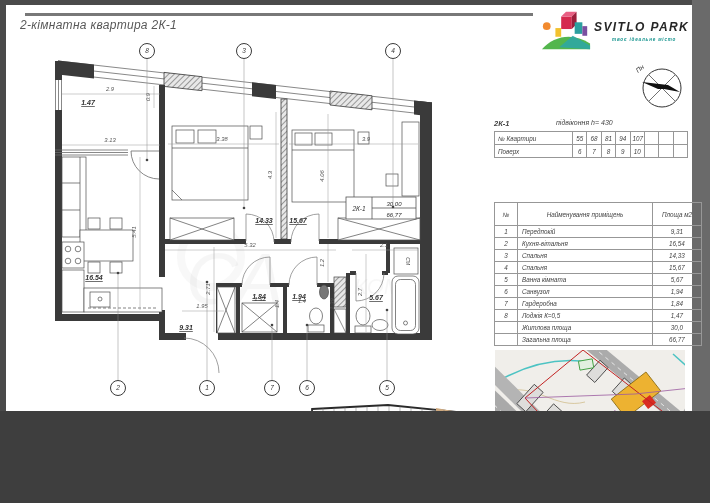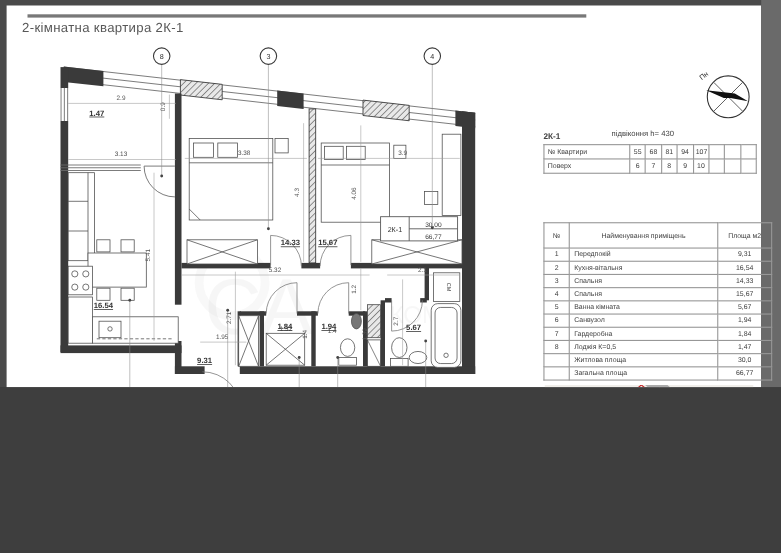--- a/index.html
+++ b/index.html
@@ -1,16 +1,16 @@
 <!DOCTYPE html>
 <html><head>
 <meta charset="utf-8">
 <style>
   html,body{margin:0;padding:0;background:#3e3e3e;font-family:"Liberation Sans",sans-serif;}
-  #screen{position:relative;width:710px;height:352px;overflow:hidden;background:#4a4a4a;}
+  #screen{position:relative;width:710px;height:411px;overflow:hidden;background:#4a4a4a;font-style:italic;}
   .abs{position:absolute;}
   #whitepage{left:6px;top:5px;width:686px;height:484px;background:#ffffff;}
   #rightstrip{left:692px;top:0;width:18px;height:503px;background:#6a6a6a;}
   #bottomstrip{left:0;top:489px;width:692px;height:14px;background:#232323;}
   #toprule{left:25px;top:13px;width:508px;height:3px;background:#787878;}
   #page-title{left:20px;top:18px;font-size:12px;color:#585858;letter-spacing:.3px;}
   #logo{left:540px;top:6px;width:150px;height:50px;}
   #logo-name{position:absolute;left:54px;top:14px;font-size:12px;font-weight:bold;letter-spacing:1.4px;color:#262626;}
   #logo-tagline{position:absolute;left:72px;top:31px;font-size:4.6px;letter-spacing:.8px;color:#16948e;font-weight:bold;}
   #compass{left:628px;top:58px;}
@@ -37,20 +37,35 @@
 </head>
 <body>
 
 <div id="screen">
   <div class="abs" id="whitepage"></div>
   <div class="abs" id="rightstrip"></div>
   <div class="abs" id="bottomstrip"></div>
   <div class="abs" id="toprule"></div>
   <div class="abs" id="page-title">2-кімнатна квартира 2К-1</div>
 
+  <div class="abs" id="logo">
+    <svg width="52" height="48" viewBox="0 0 54 48">
+      <circle cx="7" cy="20" r="4" fill="#f28a2e"></circle>
+      <path d="M2,44 C14,30 34,26 52,38 L52,44 Z" fill="#53b64d"></path>
+      <path d="M20,42 L34,30 L52,40 L52,44 Z" fill="#2fa7a3" opacity="0.9"></path>
+      <rect x="22" y="10" width="11" height="13" fill="#d5294d"></rect>
+      <path d="M22,10 L27,5 L38,5 L33,10 Z" fill="#e85f83"></path>
+      <path d="M33,10 L38,5 L38,18 L33,23 Z" fill="#9c1f3c"></path>
+      <rect x="36" y="16" width="8" height="12" fill="#2b9f9f"></rect>
+      <rect x="16" y="22" width="6" height="9" fill="#f2c12e"></rect>
+      <rect x="44" y="20" width="5" height="10" fill="#7a4fa0"></rect>
+    </svg>
+    <div id="logo-name">SVITLO PARK</div>
+    <div id="logo-tagline">твоє ідеальне місто</div>
+  </div>
 
   <svg class="abs" id="compass" width="64" height="62" viewBox="0 0 64 62">
     <circle cx="34" cy="30" r="19" fill="none" stroke="#333" stroke-width="1"></circle>
     <line x1="21" y1="43" x2="47" y2="17" stroke="#333" stroke-width="0.7"></line>
     <line x1="21" y1="17" x2="47" y2="43" stroke="#333" stroke-width="0.7"></line>
     <polygon points="14,24 40,27 52,34 36,31 30,31" fill="#101010"></polygon>
     <text x="10" y="15" font-size="6.5" fill="#333" transform="rotate(-38 10 15)">Пн</text>
   </svg>
 
   <div class="abs" id="apt-code">2К-1</div>

